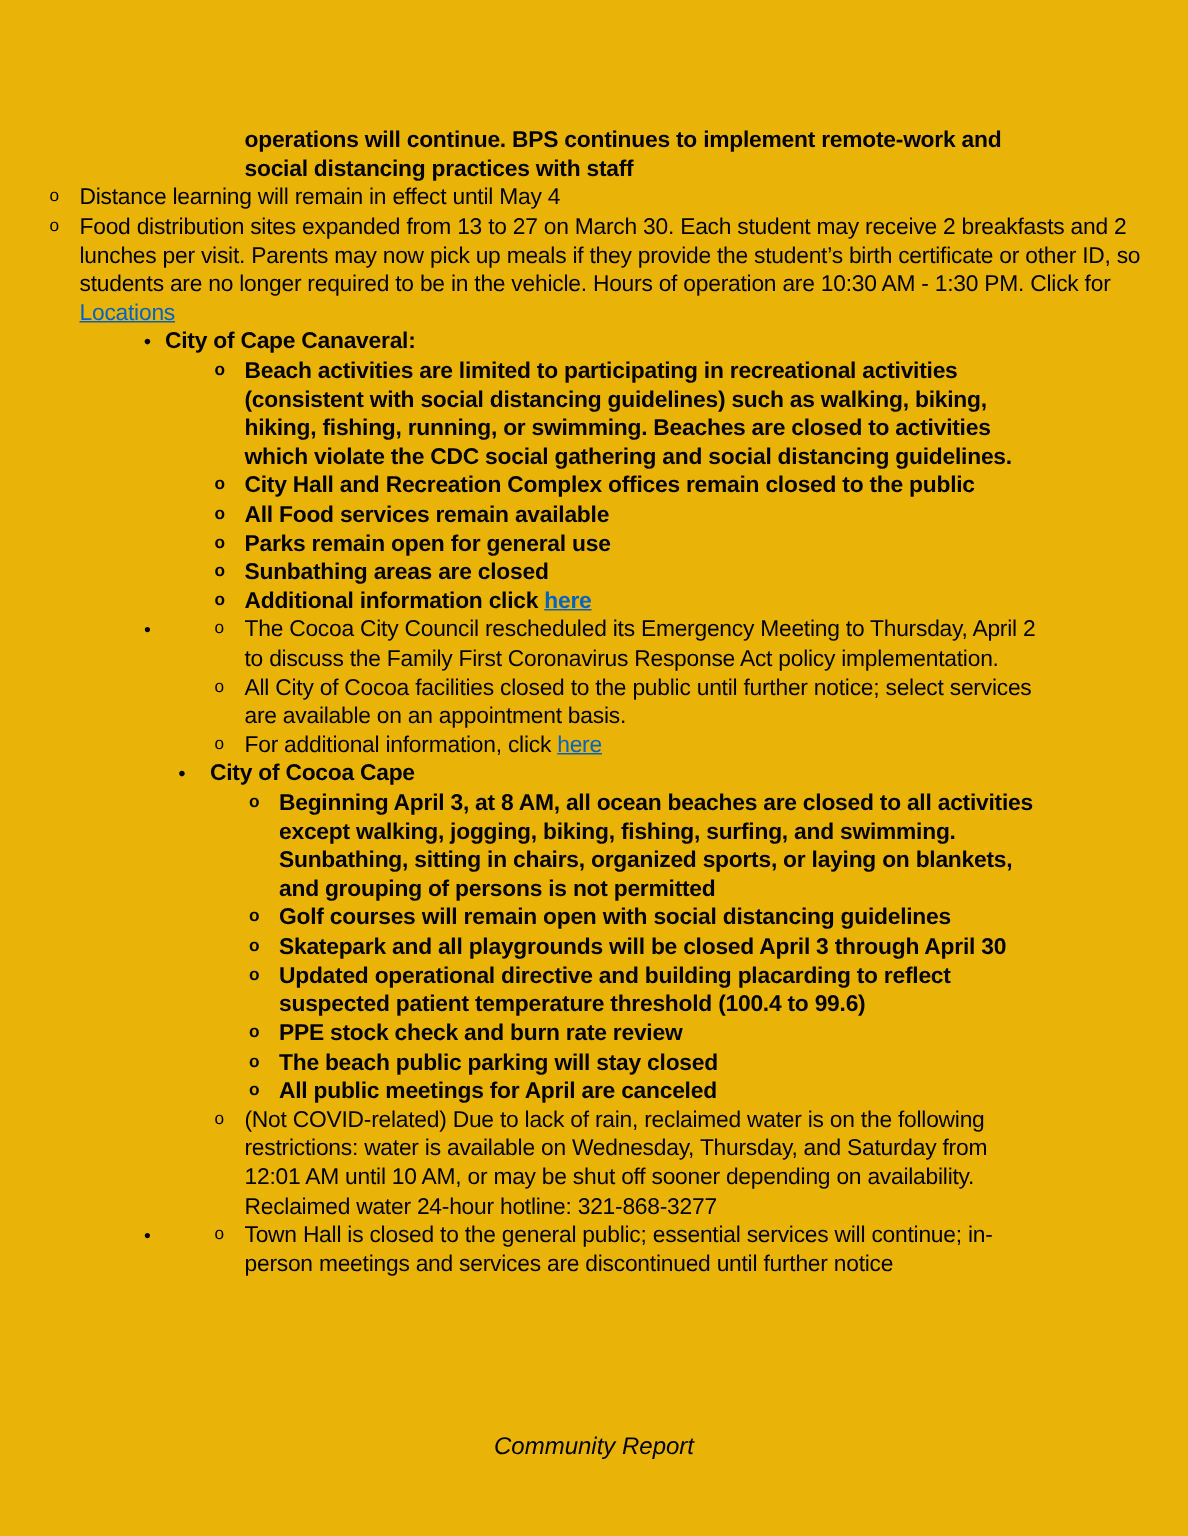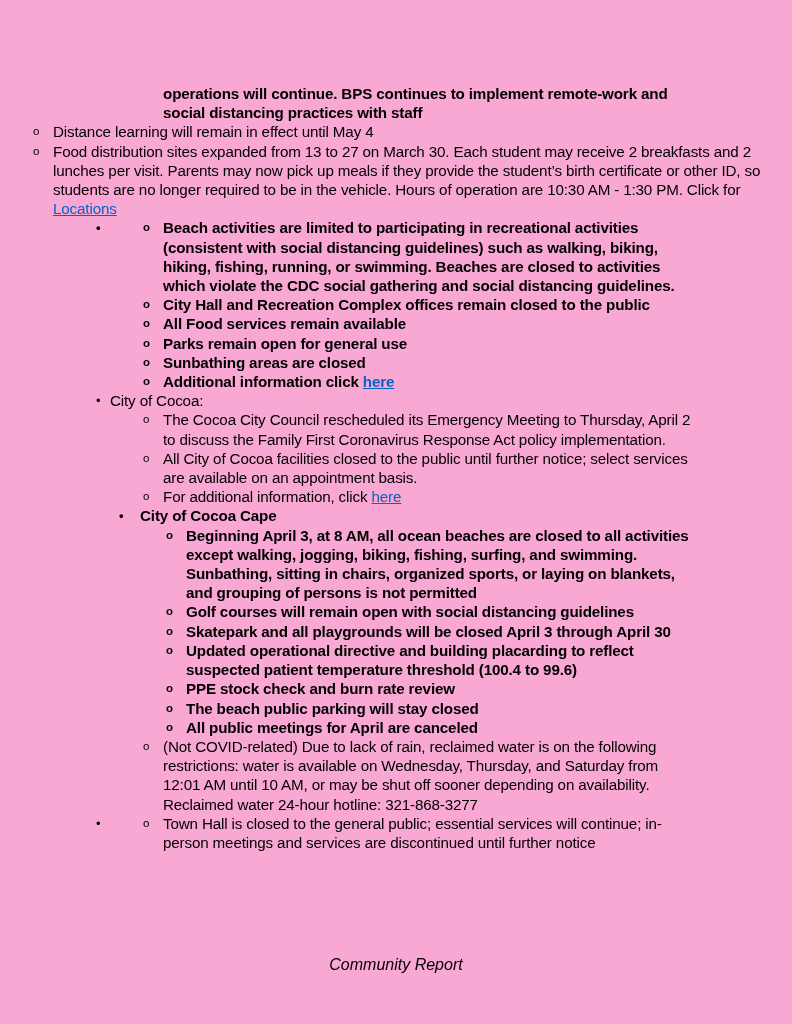--- a/index.html
+++ b/index.html
@@ -4,21 +4,21 @@
 <style>
   html, body {
     margin: 0;
     padding: 0;
     background: #ffffff;
   }
   .page {
     position: relative;
     width: 792px;
     height: 1024px;
-    background: #f9a8d4;
+    background: #eab308;
     overflow: hidden;
     font-family: "Liberation Sans", "DejaVu Sans", sans-serif;
   }
   .doc-body {
     position: absolute;
     left: 0;
     top: 84px;
     width: 792px;
   }
   ul.lvl {
@@ -133,20 +133,21 @@
       </li>
       <li class="item l2">
         <span class="marker">o</span>
         <span class="txt"><span>Food distribution sites expanded from 13 to 27 on March 30. Each student may receive 2 breakfasts and 2 lunches per visit. Parents may now pick up meals if they provide the student’s birth certificate or other ID, so students are no longer required to be in the vehicle. Hours of operation are 10:30 AM - 1:30 PM. Click for </span><a class="doclink" href="#">Locations</a></span>
       </li>
     </ul>
 
     <ul class="lvl group">
       <li class="item l1 bold">
         <span class="marker">•</span>
+        <span class="txt">City of Cape Canaveral:</span>
         <ul class="lvl group">
           <li class="item l2 bold">
             <span class="marker">o</span>
             <span class="txt">Beach activities are limited to participating in recreational activities (consistent with social distancing guidelines) such as walking, biking, hiking, fishing, running, or swimming. Beaches are closed to activities which violate the CDC social gathering and social distancing guidelines.</span>
           </li>
           <li class="item l2">
             <span class="marker">o</span>
             <span class="txt">City Hall and Recreation Complex offices remain closed to the public</span>
           </li>
           <li class="item l2">
@@ -165,21 +166,20 @@
             <span class="marker">o</span>
             <span class="txt"><span>Additional information click </span><a class="doclink" href="#">here</a></span>
           </li>
         </ul>
       </li>
     </ul>
 
     <ul class="lvl group">
       <li class="item l1">
         <span class="marker">•</span>
-        <span class="txt">City of Cocoa:</span>
         <ul class="lvl group">
           <li class="item l2">
             <span class="marker">o</span>
             <span class="txt">The Cocoa City Council rescheduled its Emergency Meeting to Thursday, April 2 to discuss the Family First Coronavirus Response Act policy implementation.</span>
           </li>
           <li class="item l2">
             <span class="marker">o</span>
             <span class="txt">All City of Cocoa facilities closed to the public until further notice; select services are available on an appointment basis.</span>
           </li>
           <li class="item l2">

